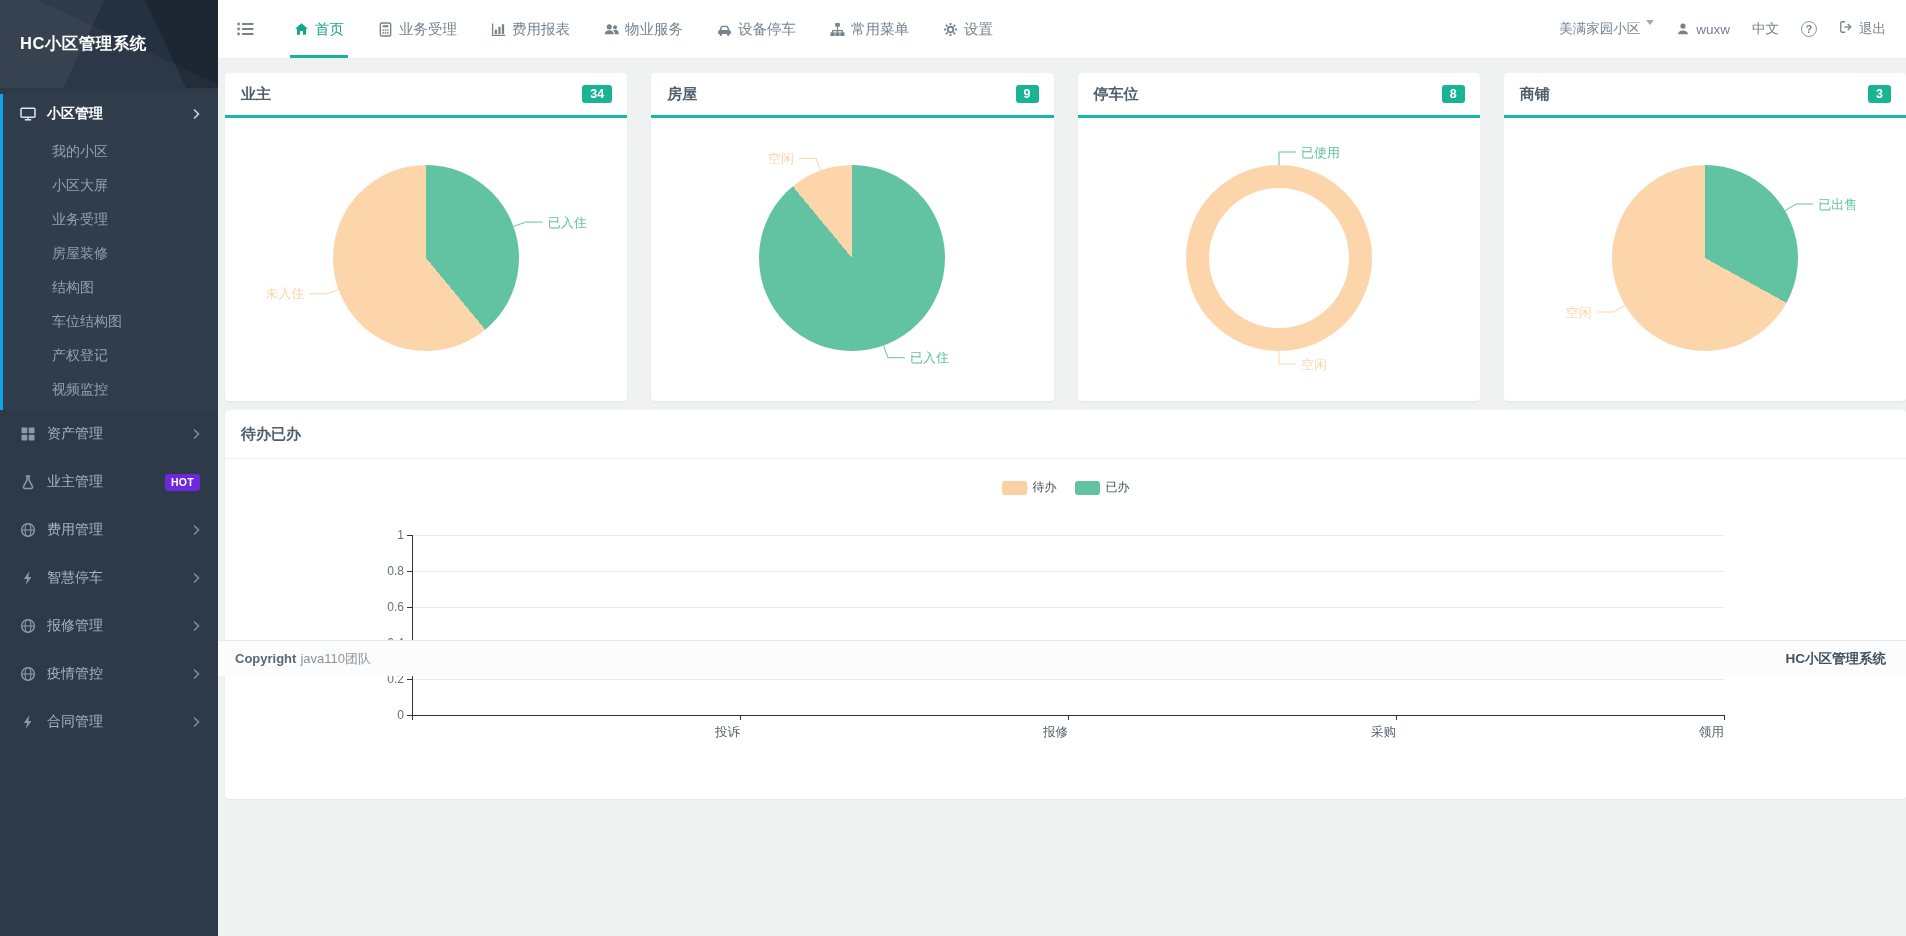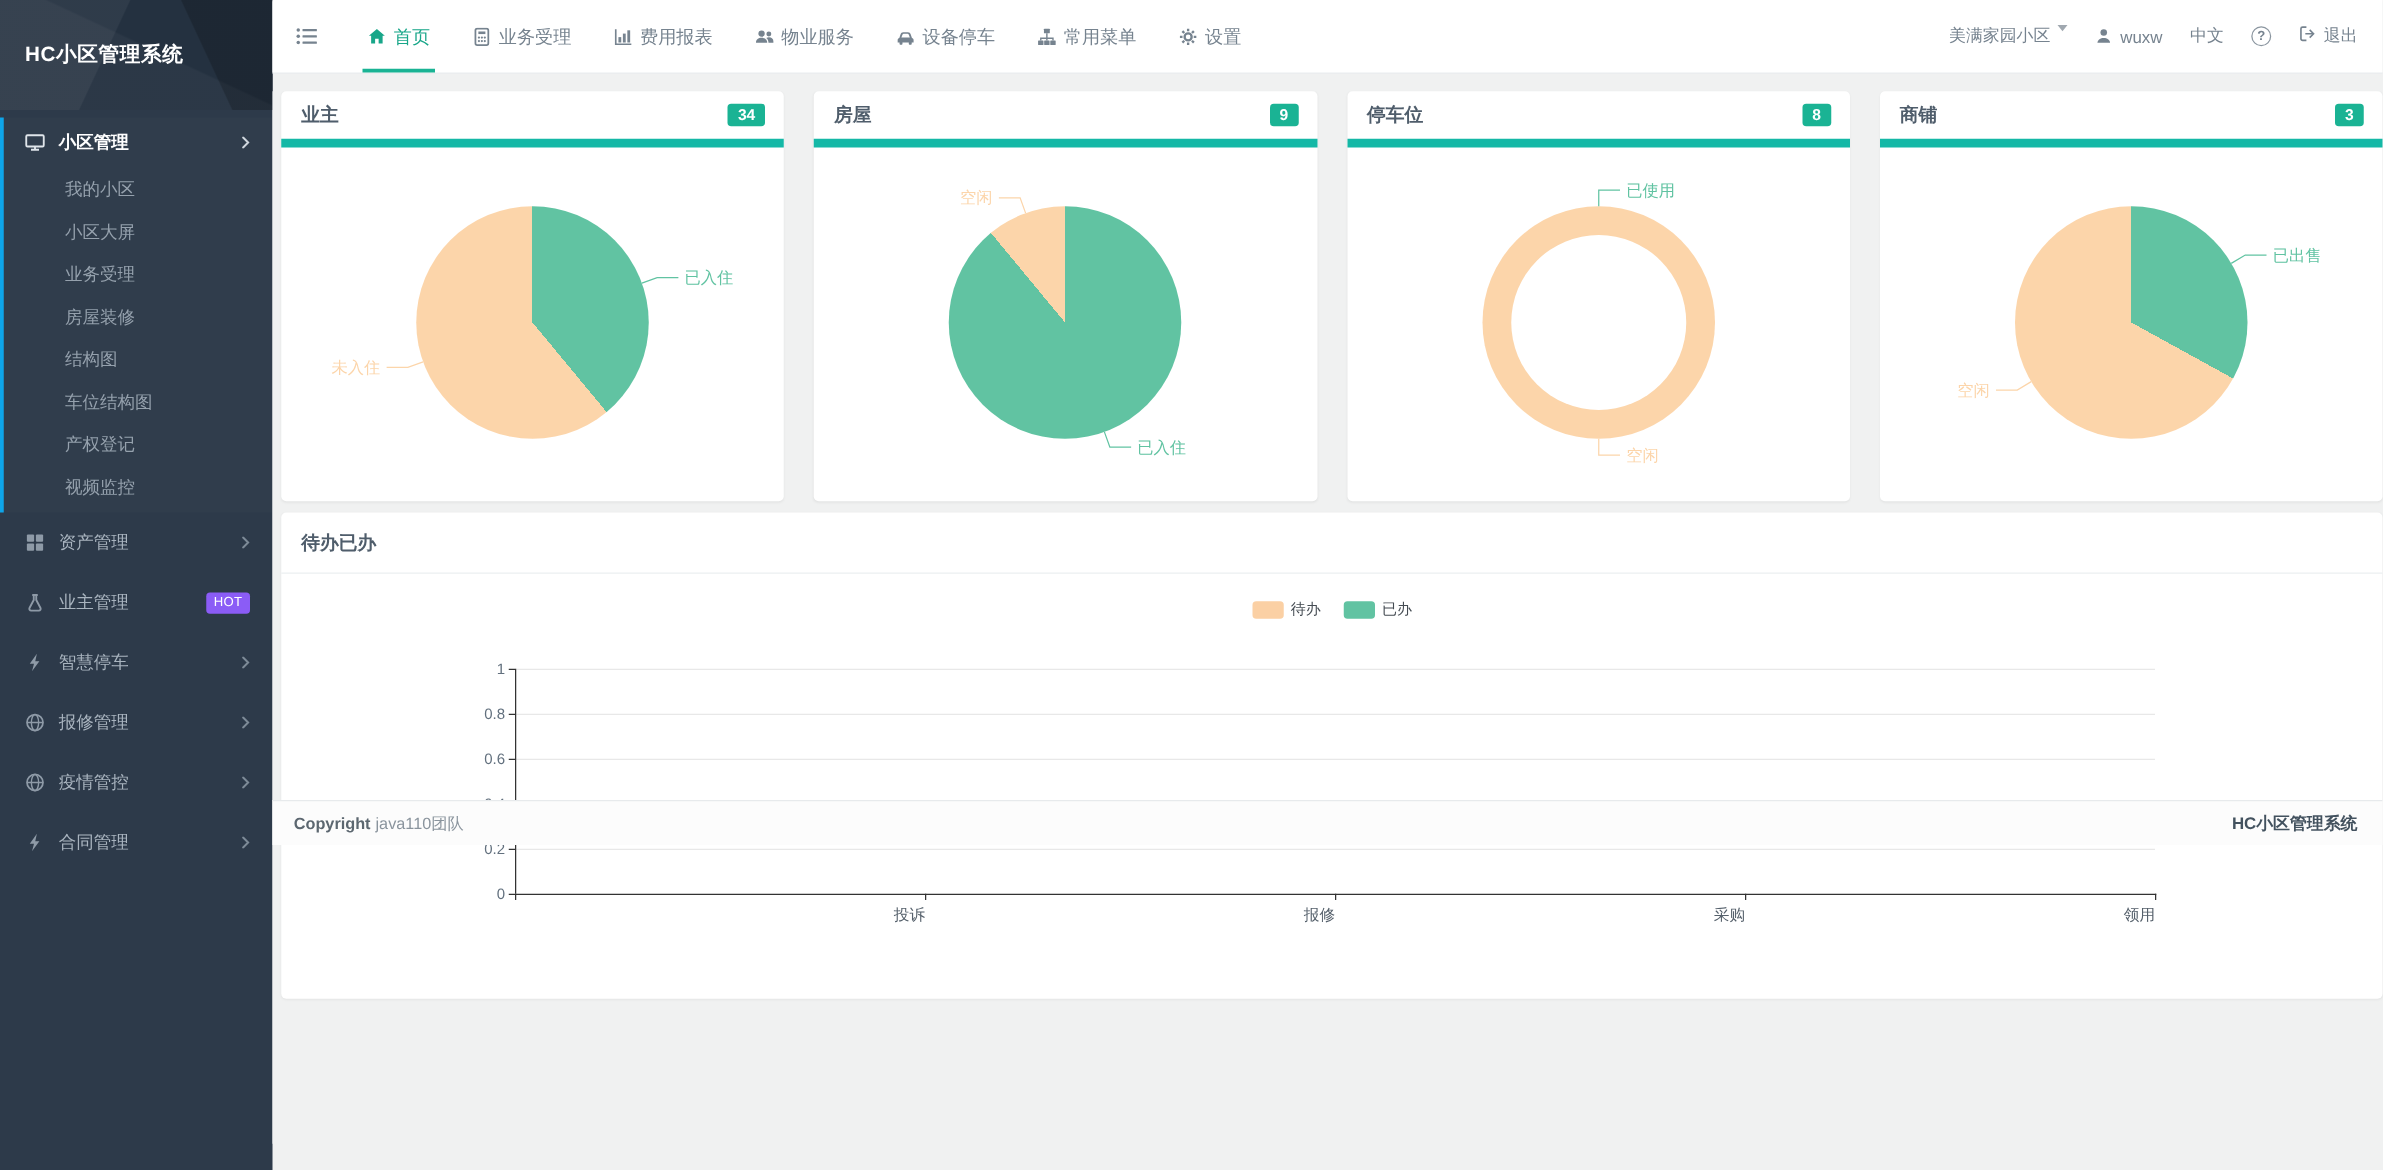--- a/index.html
+++ b/index.html
@@ -18,21 +18,21 @@
   .snav { padding-top:6px; }
   .group.expanded { border-left:3px solid #0ea5e9; padding-bottom:4px; background:rgba(255,255,255,.015); }
   .sitem { display:flex; align-items:center; height:48px; padding:0 18px 0 20px;
     color:#a9b4bf; font-size:14px; cursor:pointer; }
   .group.expanded .sitem.parent { height:40px; padding-left:17px; color:#fff; font-weight:bold; }
   .sitem .icn { width:16px; height:16px; margin-right:11px; color:#8e9aa7; flex:0 0 auto; }
   .sitem.parent .icn { color:#dfe5ea; }
   .sitem .chev { margin-left:auto; color:#7d8a97; width:7px; height:10px; }
   .sitem.parent .chev { color:#cfd6dd; }
   .subitem { height:34px; line-height:34px; padding-left:49px; color:#95a1ad; font-size:14px; cursor:pointer; }
-  .hot { margin-left:auto; background:#8b5cf6; color:#fff; font-size:10.5px; font-weight:normal;
+  .hot { margin-left:auto; background:#6d28d9; color:#fff; font-size:10.5px; font-weight:bold;
     padding:2.5px 6px; border-radius:3px; letter-spacing:.3px; }
   svg { display:block; }
 
   
   .main { position:absolute; left:218px; top:0; width:1688px; height:676px; }
   .topnav { height:58px; background:#fff; display:flex; align-items:stretch; padding:0 20px 0 12px;
     box-shadow:0 1px 0 #e9ecee; position:relative; z-index:2; }
   .burger { align-self:center; width:19px; height:16px; color:#76838f; margin:0 22px 0 6px; cursor:pointer; }
   .tabs { display:flex; align-items:stretch; }
   .tab { display:flex; align-items:center; gap:6px; margin:0 17px; color:#76838f; font-size:14.5px;
@@ -46,21 +46,21 @@
     border-top:5px solid #a0a8b0; display:inline-block; }
   .qmark { width:16px; height:16px; border:1.4px solid #8b96a0; border-radius:50%;
     display:inline-flex; align-items:center; justify-content:center; font-size:10.5px; font-weight:bold; }
   .qmark::after { content:'?'; }
 
   
   .content { position:relative; height:842px; background:#f0f1f1; }
   .cards { display:flex; gap:24px; margin:15px 0 0 7px; }
   .card { flex:1; background:#fff; height:328px; border-radius:4px; box-shadow:0 1px 2px rgba(0,0,0,.05); }
   .chead { height:45px; display:flex; align-items:center; justify-content:space-between;
-    padding:0 15px 0 16px; border-bottom:7px solid #14b8a6; }
+    padding:0 15px 0 16px; border-bottom:3px solid #14b8a6; }
   .ct { font-size:15px; color:#4f5d6b; font-weight:bold; }
   .badge { background:#1ab394; color:#fff; font-weight:bold; font-size:12.5px; padding:3px 8px;
     border-radius:3px; line-height:1; }
   .pie-box { position:relative; height:283px; }
   .pie-disc { position:absolute; border-radius:50%; cursor:pointer; }
   .pie-hole { position:absolute; border-radius:50%; background:#fff; }
   .pie-overlay { position:absolute; left:0; top:0; font-size:13px; font-family:inherit; pointer-events:none; }
 
   .panel { margin:9px 0 0 7px; background:#fff; height:389px; border-radius:4px; box-shadow:0 1px 2px rgba(0,0,0,.05); }
   .phead { height:49px; display:flex; align-items:center; padding:0 16px; border-bottom:1px solid #eceff1; }
@@ -141,20 +141,35 @@
       <span class="icn">
         <svg viewBox="0 0 16 16" width="16" height="16" stroke="currentColor" fill="none" stroke-width="1.5">
             <path d="M7 2v4L3.6 12.4c-.5 1 .2 2.1 1.3 2.1h6.2c1.1 0 1.8-1.1 1.3-2.1L9 6V2"></path>
             <line x1="5.8" y1="2" x2="10.2" y2="2"></line>
           </svg>
       </span>
       <span>业主管理</span>
       <span class="hot">HOT</span>
     </div>
 
+    <div class="sitem">
+      <span class="icn">
+        <svg viewBox="0 0 16 16" width="16" height="16" stroke="currentColor" fill="none">
+            <circle cx="8" cy="8" r="6.4" stroke-width="1.4"></circle>
+            <ellipse cx="8" cy="8" rx="2.9" ry="6.4" stroke-width="1.1"></ellipse>
+            <line x1="1.6" y1="8" x2="14.4" y2="8" stroke-width="1.1"></line>
+          </svg>
+      </span>
+      <span>费用管理</span>
+      <span class="chev">
+          <svg viewBox="0 0 7 10" width="7" height="10" stroke="currentColor" fill="none" stroke-width="1.6" stroke-linecap="round">
+            <path d="M1.5 1l4 4-4 4"></path>
+          </svg>
+        </span>
+    </div>
 
     <div class="sitem">
       <span class="icn">
         <svg viewBox="0 0 16 16" width="16" height="16" fill="currentColor">
             <path d="M9.5 1L3.8 9h3.4l-1.6 6 5.9-8H8.2z"></path>
           </svg>
       </span>
       <span>智慧停车</span>
       <span class="chev">
           <svg viewBox="0 0 7 10" width="7" height="10" stroke="currentColor" fill="none" stroke-width="1.6" stroke-linecap="round">

